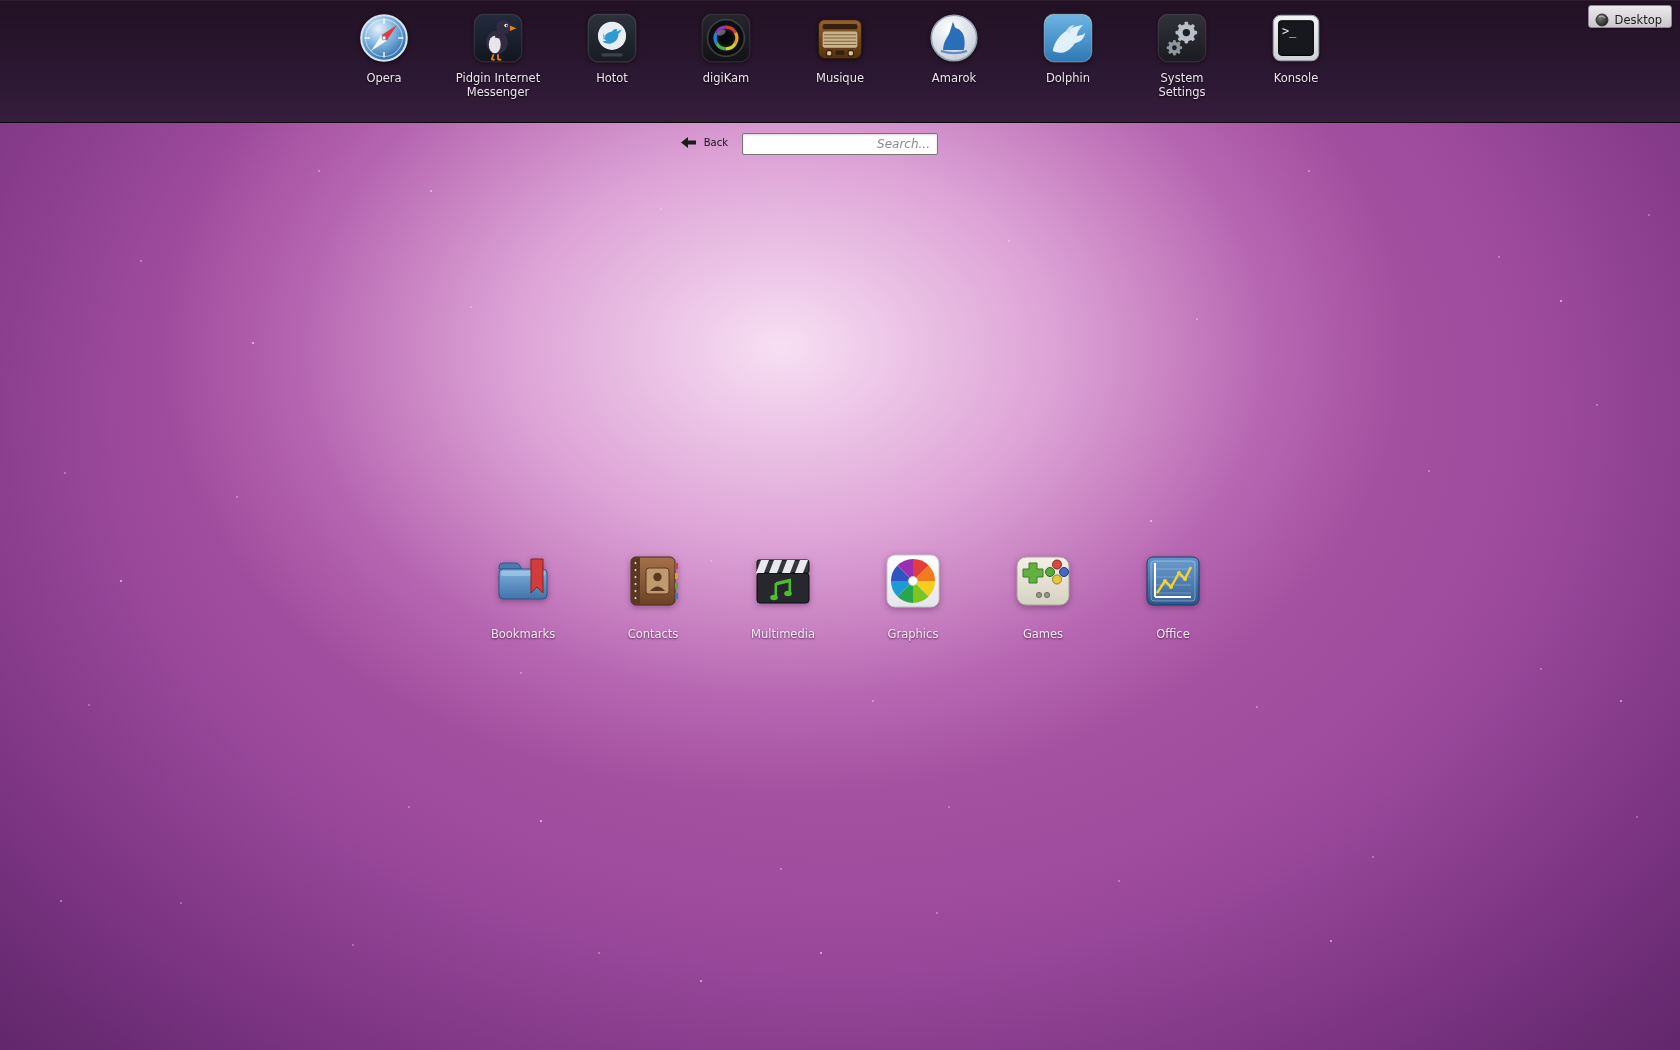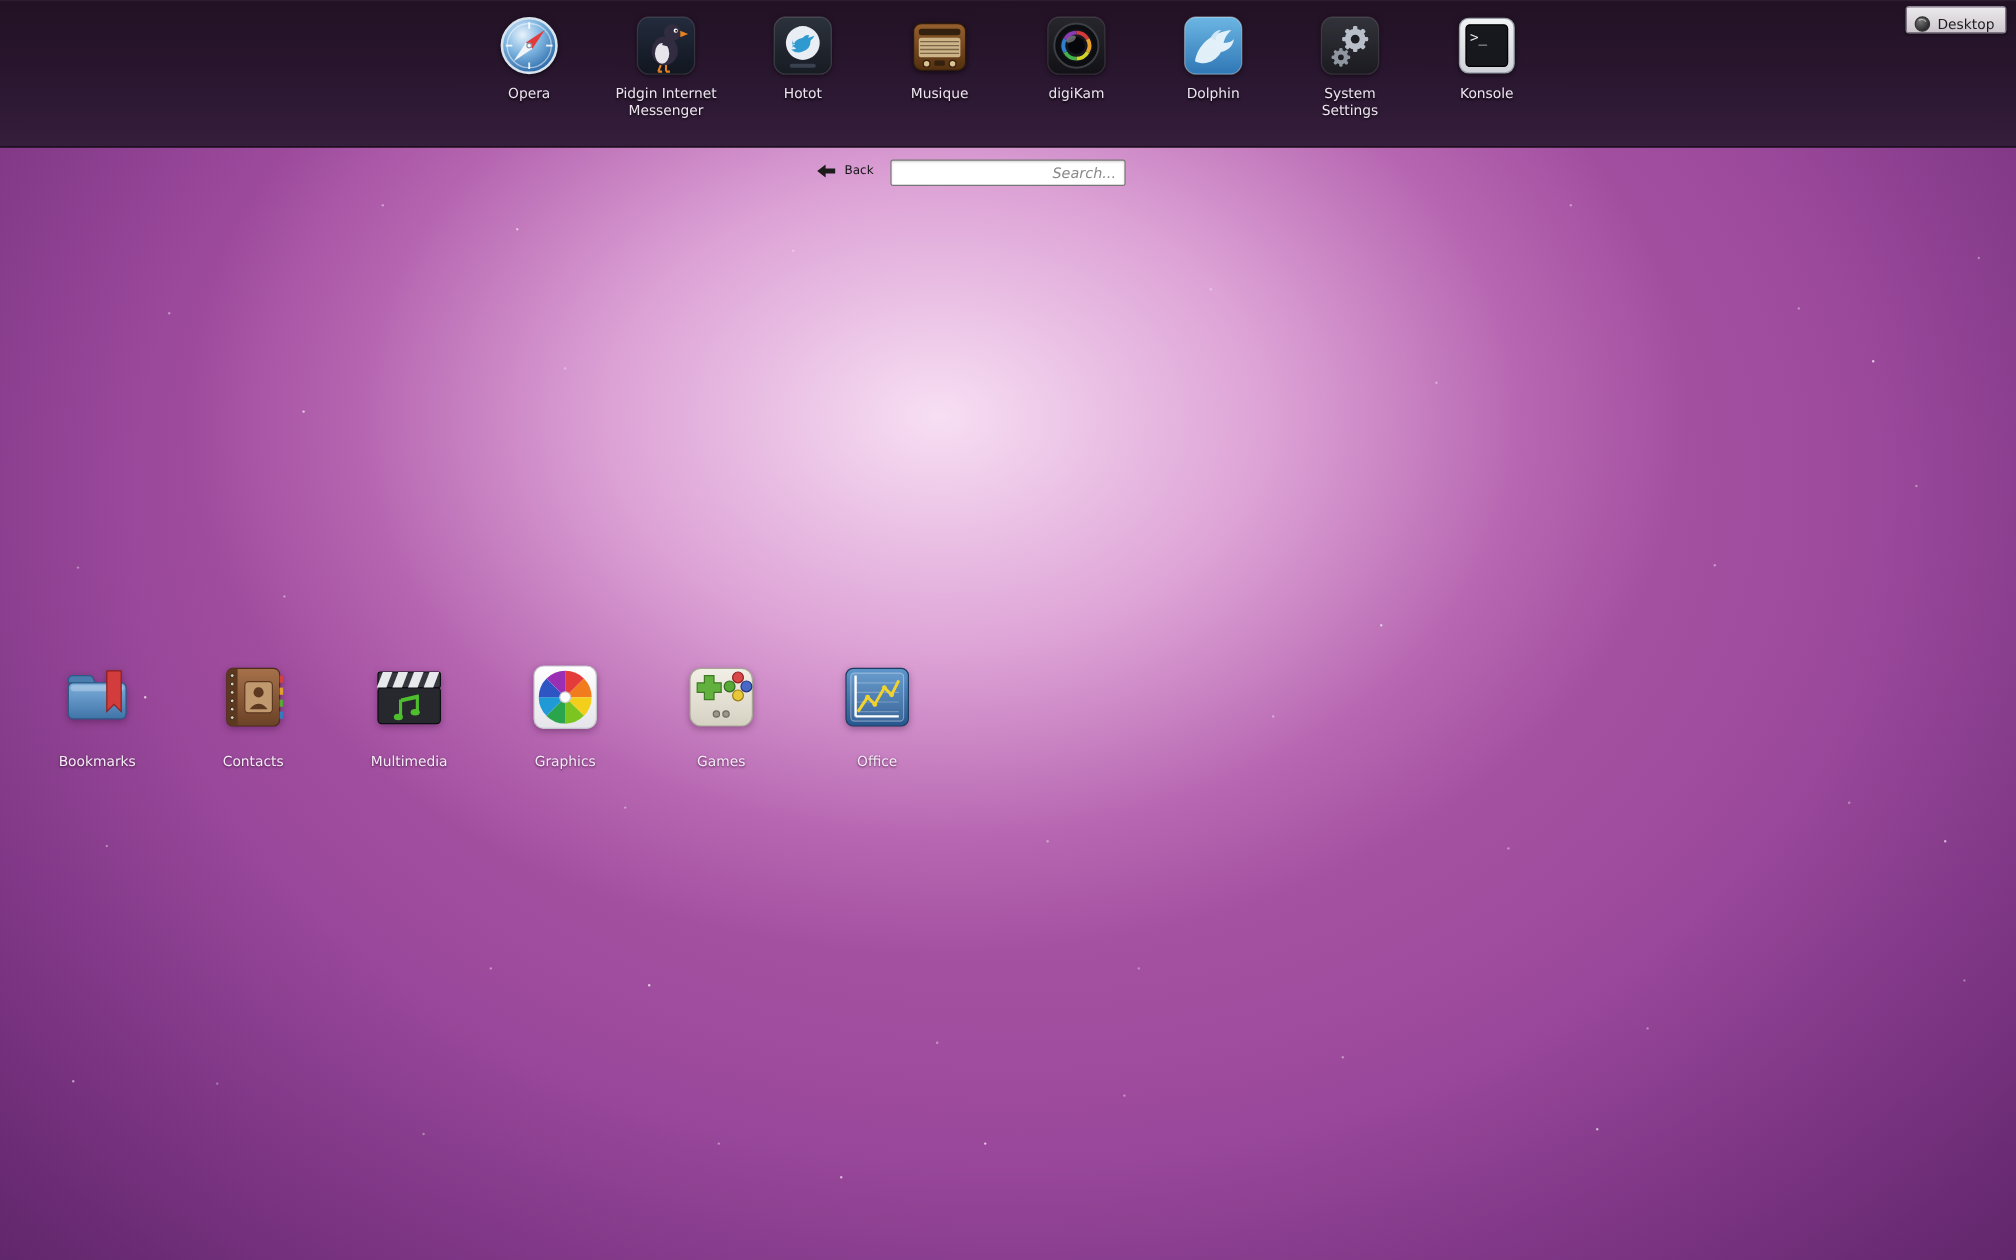--- a/index.html
+++ b/index.html
@@ -52,21 +52,21 @@
     font-size:11.5px;color:#1c1c1c;box-shadow:0 1px 2px rgba(0,0,0,.4);cursor:pointer;}
 
   .nav-row{position:absolute;top:133px;left:0;right:0;height:24px;}
   .search-input{display:block;margin:0 auto;width:196px;height:22px;box-sizing:border-box;
     border:1px solid #767676;border-radius:2px;background:#fff;padding:2px 7px;font-size:12px;
     font-family:inherit;color:#222;box-shadow:inset 0 1px 2px rgba(0,0,0,.18);outline:none;text-align:right;}
   .search-input::placeholder{color:#8a8a8a;font-style:italic;}
   .back-button{position:absolute;right:calc(50% + 112px);top:3px;display:flex;align-items:center;gap:7px;
     font-size:10px;color:#141414;cursor:pointer;}
 
-  .categories{position:absolute;top:549px;left:0;right:0;display:flex;padding-left:16px;}
+  .categories{position:absolute;top:549px;left:0;right:0;display:flex;justify-content:center;padding-left:16px;}
   .category-item{width:130px;display:flex;flex-direction:column;align-items:center;cursor:pointer;}
   .category-item .icon{width:64px;height:64px;filter:drop-shadow(0 2px 3px rgba(40,0,40,.35));}
   .category-label{margin-top:14px;font-size:11.5px;color:#f4ecf4;text-shadow:0 1px 2px rgba(60,10,60,.85);}
 </style>
 </head>
 <body>
 
 <div class="stars-layer stars-small"></div>
 <div class="stars-layer stars-big"></div>
 <div class="vignette"></div>
@@ -142,46 +142,20 @@
         <rect x="14" y="38" width="20" height="3" rx="1.5" fill="#3a4250"></rect>
       </svg>
     </span>
     <span class="app-label">Hotot</span>
   </div>
 
   <div class="app-item">
     <span class="icon">
       <svg viewBox="0 0 48 48" width="52" height="52">
         <defs>
-            <linearGradient id="g-mu" x1="0" y1="0" x2="0" y2="1">
-          <stop offset="0" stop-color="#96602f"></stop>
-              <stop offset="1" stop-color="#53300f"></stop>
-        </linearGradient>
-          </defs>
-        <rect x="4" y="7" width="40" height="36" rx="6" fill="url(#g-mu)" stroke="#2e1a0c"></rect>
-        <rect x="8" y="11" width="32" height="5" rx="2" fill="#33200f"></rect>
-        <rect x="8" y="18" width="32" height="15" rx="2" fill="#cdb488"></rect>
-        <g stroke="#7a6547" stroke-width="1">
-          <line x1="9" y1="21" x2="39" y2="21"></line>
-            <line x1="9" y1="24" x2="39" y2="24"></line>
-          <line x1="9" y1="27" x2="39" y2="27"></line>
-            <line x1="9" y1="30" x2="39" y2="30"></line>
-        </g>
-        <circle cx="14" cy="38" r="2.6" fill="#d9c496" stroke="#33200f"></circle>
-        <circle cx="34" cy="38" r="2.6" fill="#d9c496" stroke="#33200f"></circle>
-        <rect x="20" y="35.5" width="8" height="4" rx="1" fill="#33200f"></rect>
-      </svg>
-    </span>
-    <span class="app-label">Musique</span>
-  </div>
-
-  <div class="app-item">
-    <span class="icon">
-      <svg viewBox="0 0 48 48" width="52" height="52">
-        <defs>
             <linearGradient id="g-dk" x1="0" y1="0" x2="0" y2="1">
           <stop offset="0" stop-color="#26262c"></stop>
               <stop offset="1" stop-color="#121216"></stop>
         </linearGradient>
           </defs>
         <rect x="2" y="2" width="44" height="44" rx="9" fill="url(#g-dk)" stroke="rgba(255,255,255,.12)"></rect>
         <circle cx="24" cy="24" r="17" fill="#0c0d10" stroke="#3c3f46" stroke-width="1.5"></circle>
         <circle cx="24" cy="24" r="12.5" fill="#15171c"></circle>
         <g fill="none" stroke-width="3">
           <path d="M24 14 A10 10 0 0 1 32.66 19" stroke="#d23b3b"></path>
@@ -191,20 +165,62 @@
           <path d="M15.34 29 A10 10 0 0 1 15.34 19" stroke="#2f7fd0"></path>
           <path d="M15.34 19 A10 10 0 0 1 24 14" stroke="#8a3ab4"></path>
         </g>
         <circle cx="24" cy="24" r="6.5" fill="#05070a"></circle>
         <ellipse cx="20" cy="19" rx="4" ry="2.2" fill="rgba(255,255,255,.35)" transform="rotate(-30 20 19)"></ellipse>
       </svg>
     </span>
     <span class="app-label">digiKam</span>
   </div>
 
+  <div class="app-item">
+    <span class="icon">
+      <svg viewBox="0 0 48 48" width="52" height="52">
+        <defs>
+            <linearGradient id="g-mu" x1="0" y1="0" x2="0" y2="1">
+          <stop offset="0" stop-color="#96602f"></stop>
+              <stop offset="1" stop-color="#53300f"></stop>
+        </linearGradient>
+          </defs>
+        <rect x="4" y="7" width="40" height="36" rx="6" fill="url(#g-mu)" stroke="#2e1a0c"></rect>
+        <rect x="8" y="11" width="32" height="5" rx="2" fill="#33200f"></rect>
+        <rect x="8" y="18" width="32" height="15" rx="2" fill="#cdb488"></rect>
+        <g stroke="#7a6547" stroke-width="1">
+          <line x1="9" y1="21" x2="39" y2="21"></line>
+            <line x1="9" y1="24" x2="39" y2="24"></line>
+          <line x1="9" y1="27" x2="39" y2="27"></line>
+            <line x1="9" y1="30" x2="39" y2="30"></line>
+        </g>
+        <circle cx="14" cy="38" r="2.6" fill="#d9c496" stroke="#33200f"></circle>
+        <circle cx="34" cy="38" r="2.6" fill="#d9c496" stroke="#33200f"></circle>
+        <rect x="20" y="35.5" width="8" height="4" rx="1" fill="#33200f"></rect>
+      </svg>
+    </span>
+    <span class="app-label">Musique</span>
+  </div>
+
+  <div class="app-item">
+    <span class="icon">
+      <svg viewBox="0 0 48 48" width="52" height="52">
+        <defs>
+            <radialGradient id="g-am" cx="40%" cy="28%" r="80%">
+          <stop offset="0" stop-color="#fdfefe"></stop>
+              <stop offset="1" stop-color="#c2cbd7"></stop>
+        </radialGradient>
+          </defs>
+        <circle cx="24" cy="24" r="21" fill="url(#g-am)" stroke="#96a0ae" stroke-width="1.5"></circle>
+        <path d="M14 35 C14 27 18 24 20 19 L23 9 C24.5 12 24 14 26 15 C30 16 33 20 33.5 24 C34 28 34 32 33 35 Z" fill="#2a6db8"></path>
+        <path d="M12 36 q12 4 24 0" stroke="#2a6db8" stroke-width="2" fill="none" opacity=".7"></path>
+      </svg>
+    </span>
+    <span class="app-label">Amarok</span>
+  </div>
 
   <div class="app-item">
     <span class="icon">
       <svg viewBox="0 0 48 48" width="52" height="52">
         <defs>
             <linearGradient id="g-do" x1="0" y1="0" x2="0" y2="1">
           <stop offset="0" stop-color="#6cb6e4"></stop>
               <stop offset="1" stop-color="#2f77b5"></stop>
         </linearGradient>
           </defs>

